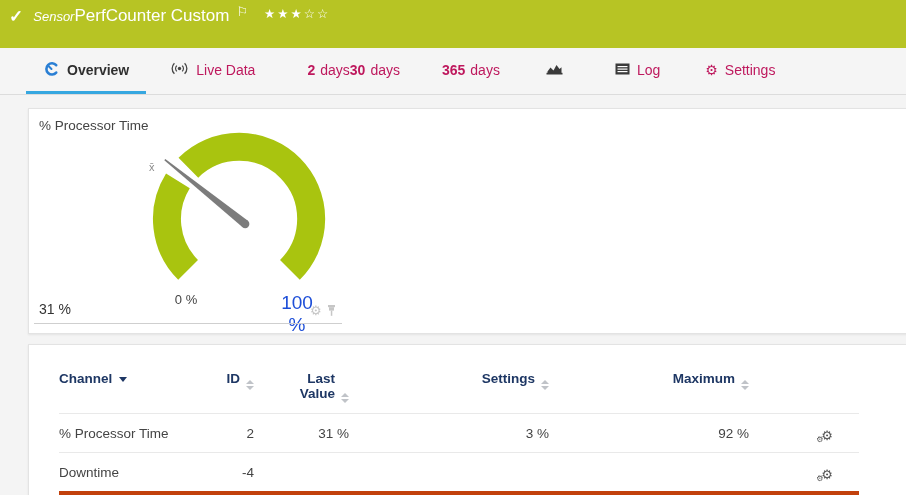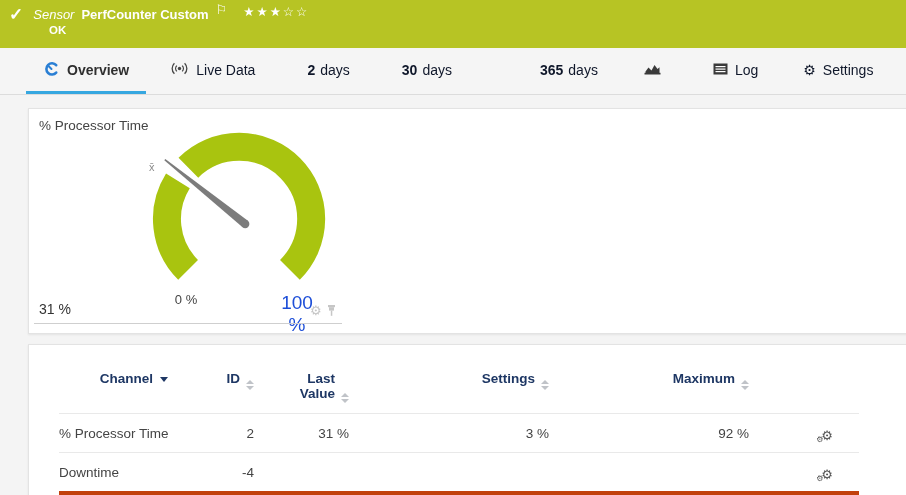--- a/index.html
+++ b/index.html
@@ -12,42 +12,42 @@
   }
 
   
   .topbar {
     position:absolute; top:0; left:0; width:100%; height:48px;
     background:#b7c424; color:#fff;
   }
   .topbar-line1 { display:flex; align-items:center; padding:6px 0 0 9px; }
   .check-icon { font-size:17px; font-weight:bold; line-height:1; }
   .sensor-kind { font-style:italic; font-size:13px; margin-left:10px; }
-  .sensor-name { font-weight:bold; font-size:13px; margin-left:7px; }
+  .sensor-name { font-weight:normal; font-size:17px; }
   .flag-icon { font-size:13px; margin-left:7px; position:relative; top:-5px; }
   .stars { font-size:12.5px; letter-spacing:2px; margin-left:16px; position:relative; top:-3px; }
   .topbar-line2 { margin:1px 0 0 49px; font-size:11.5px; font-weight:bold; }
 
   
   .tabbar {
     position:absolute; top:48px; left:0; width:100%; height:47px;
     background:#f5f5f5; border-bottom:1px solid #dcdcdc;
     display:flex; align-items:stretch; padding-left:26px;
   }
   .tab {
     display:flex; align-items:center; gap:7px;
-    font-size:14px; color:#0f172a; cursor:pointer;
+    font-size:14px; color:#be185d; cursor:pointer;
     border-bottom:3px solid transparent;
   }
   .tab.active { border-bottom-color:#36a7e0; font-weight:bold; color:#2f2f2f; }
   .tab-overview { padding:0 17px; }
   .tab-livedata { margin-left:24px; }
   .tab-2days    { margin-left:52px; gap:5px; }
-  .tab-30days   { margin-left:52px; gap:5px; }
-  .tab-365days  { margin-left:88px; gap:5px;text-align:right; }
+  .tab-30days   { gap:5px; }
+  .tab-365days  { margin-left:42px; gap:5px;text-align:right; }
   .tab-historic { margin-left:46px; }
   .tab-log      { margin-left:52px;justify-content:flex-end; }
   .tab-settings { margin-left:45px; }
   .tab b { font-weight:bold; }
   .tab .gear-glyph { font-size:14px; line-height:1; }
 
   
   .panel {
     position:absolute; left:28px; right:-2px;
     background:#fff; border:1px solid #e3e3e3;
@@ -68,21 +68,21 @@
 
   
   table.channels { margin:26px 0 0 30px; border-collapse:collapse; table-layout:fixed; width:800px; }
   .channels col.c-channel { width:150px; } .channels col.c-id { width:45px; }
   .channels col.c-last { width:95px; } .channels col.c-min { width:200px; }
   .channels col.c-max { width:200px; } .channels col.c-tools { width:110px; }
   .channels th {
     font-size:13.5px; font-weight:bold; color:#1e3764;
     vertical-align:top; padding:0 0 12px 0; text-align:right; cursor:pointer;
   }
-  .channels th.col-channel { text-align:center;margin-left:44px; }
+  .channels th.col-channel { text-align:left;margin-left:44px; }
   .channels th .th-wrap-narrow { display:inline-block; width:44px; text-align:right; vertical-align:top; }
   .channels td {
     font-size:13.5px; color:#444; padding:9px 0; text-align:right;
     border-top:1px solid #e9e9e9; height:34px; vertical-align:middle;
   }
   .channels td.col-channel { text-align:left; }
   .channels tr.row-last td { border-bottom:4px solid #c2410c; }
   .channels td.col-tools { padding-right:26px; }
 
   .caret-down {
@@ -103,21 +103,20 @@
 <body>
 
 <div class="topbar">
   <div class="topbar-line1">
     <span class="check-icon">✓</span>
     <span class="sensor-kind">Sensor</span>
     <span class="sensor-name">PerfCounter Custom</span>
     <span class="flag-icon">⚐</span>
     <span class="stars">★★★☆☆</span>
   </div>
-  <div class="topbar-line2">OK</div>
 </div>
 
 <div class="tabbar">
   <div class="tab tab-overview active">
     <span>
       <svg width="17" height="17" viewBox="0 0 17 17">
         <path d="M13.2 5.2 A5.6 5.6 0 1 0 13.2 12.6" fill="none" stroke="#2a7fd4" stroke-width="2.6" stroke-linecap="round"></path>
         <path d="M8.5 9 L5.2 5.7" stroke="#2a7fd4" stroke-width="2" stroke-linecap="round"></path>
       </svg>
     </span>

